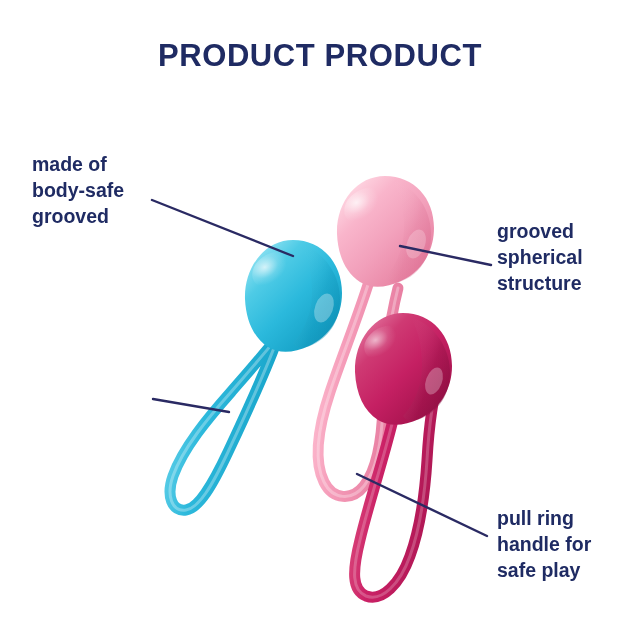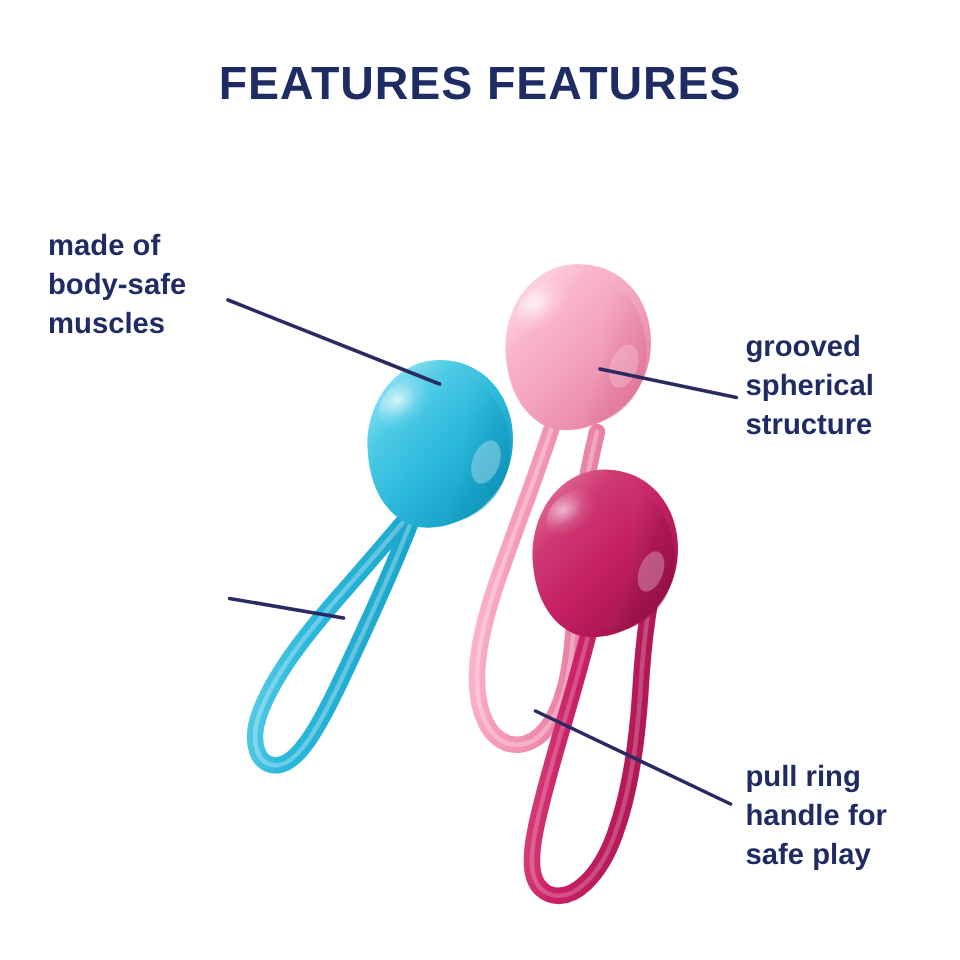--- a/index.html
+++ b/index.html
@@ -49,21 +49,21 @@
     top: 0;
     width: 640px;
     height: 640px;
   }
 </style>
 </head>
 <body>
 
 <div id="page">
 
-  <div id="title">FEATURES FEATURES</div>
+  <div id="title">PRODUCT PRODUCT</div>
 
   <svg id="artboard" viewBox="0 0 640 640" width="640" height="640">
     <defs>
 
       <linearGradient id="gTurqBall" x1="0.12" y1="0.10" x2="0.88" y2="0.95">
         <stop offset="0%" stop-color="#8fe2f2"></stop>
         <stop offset="22%" stop-color="#4ecbe6"></stop>
         <stop offset="52%" stop-color="#2bb9dc"></stop>
         <stop offset="80%" stop-color="#1aa6cb"></stop>
         <stop offset="100%" stop-color="#1396bd"></stop>
@@ -256,21 +256,21 @@
     </g>
 
     <line x1="152" y1="200" x2="293" y2="256" stroke="#2a2a63" stroke-width="2.4" stroke-linecap="round"></line>
     <line x1="153" y1="399" x2="229" y2="412" stroke="#2a2a63" stroke-width="2.4" stroke-linecap="round"></line>
     <line x1="400" y1="246" x2="491" y2="265" stroke="#2a2a63" stroke-width="2.4" stroke-linecap="round"></line>
     <line x1="357" y1="474" x2="487" y2="536" stroke="#2a2a63" stroke-width="2.4" stroke-linecap="round"></line>
   </svg>
 
   <div class="callout left" id="co-material">made of
 body-safe
-muscles</div>
+grooved</div>
 
 
   <div class="callout right" id="co-grooved">grooved
 spherical
 structure</div>
 
   <div class="callout right" id="co-pullring">pull ring
 handle for
 safe play</div>
 

